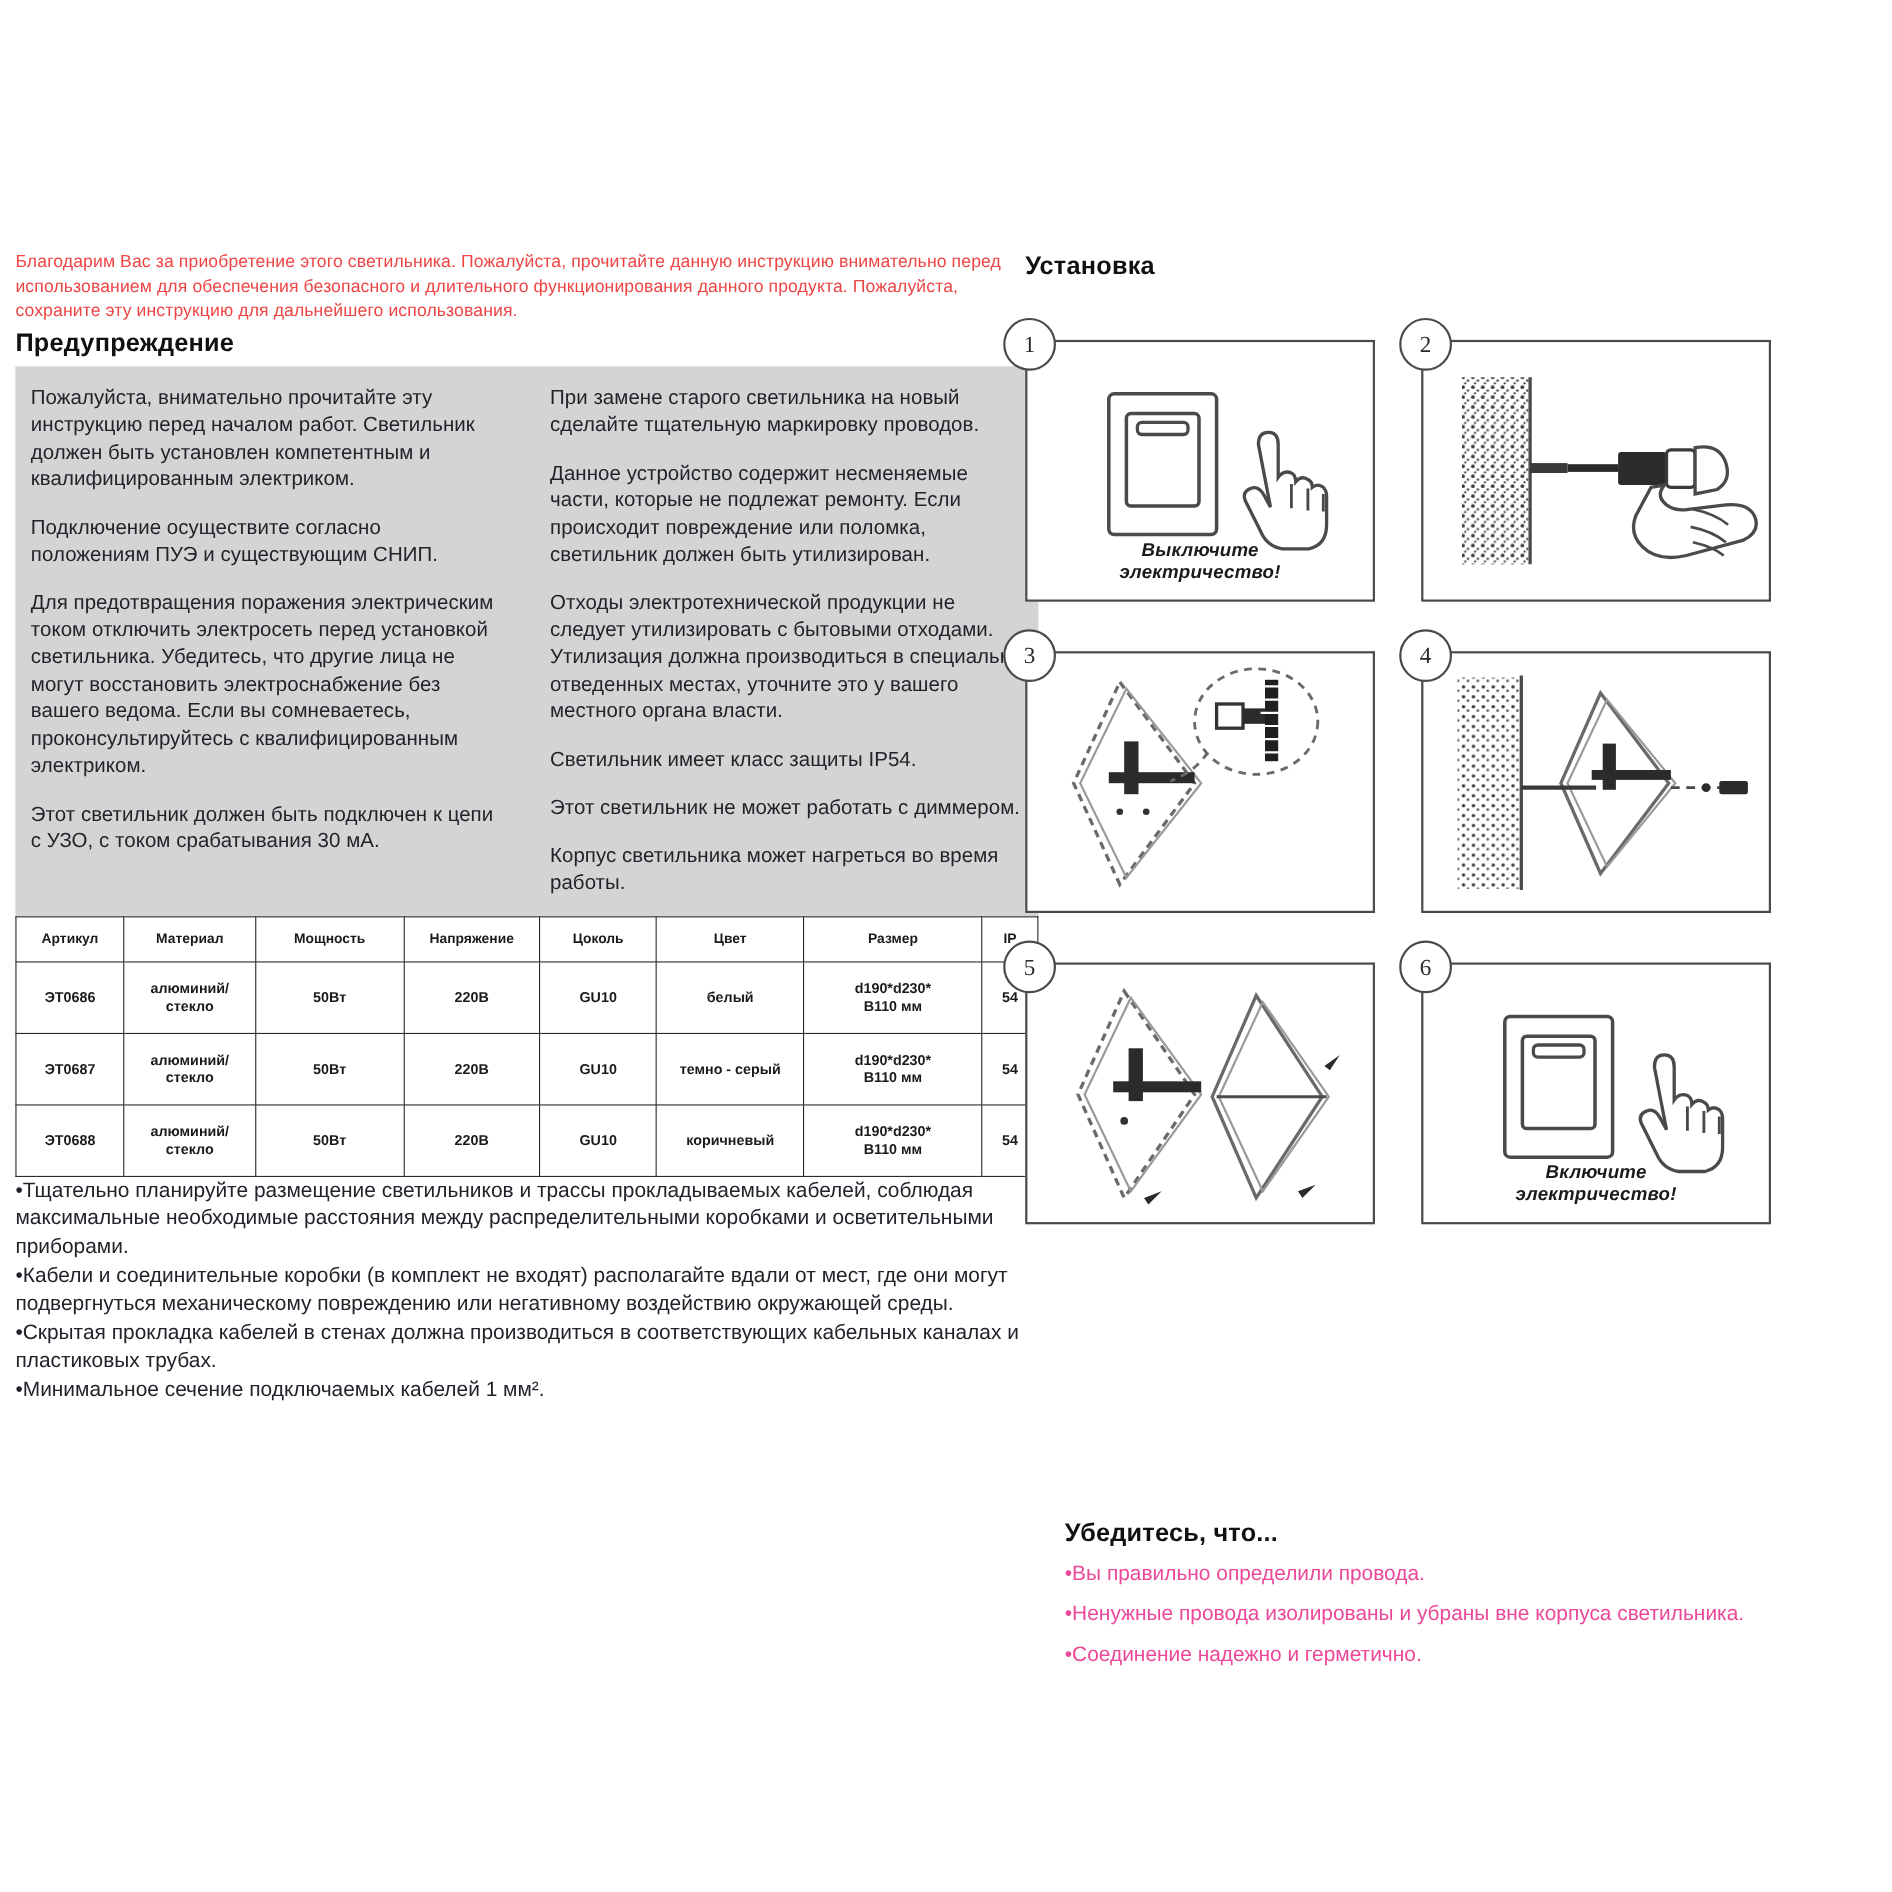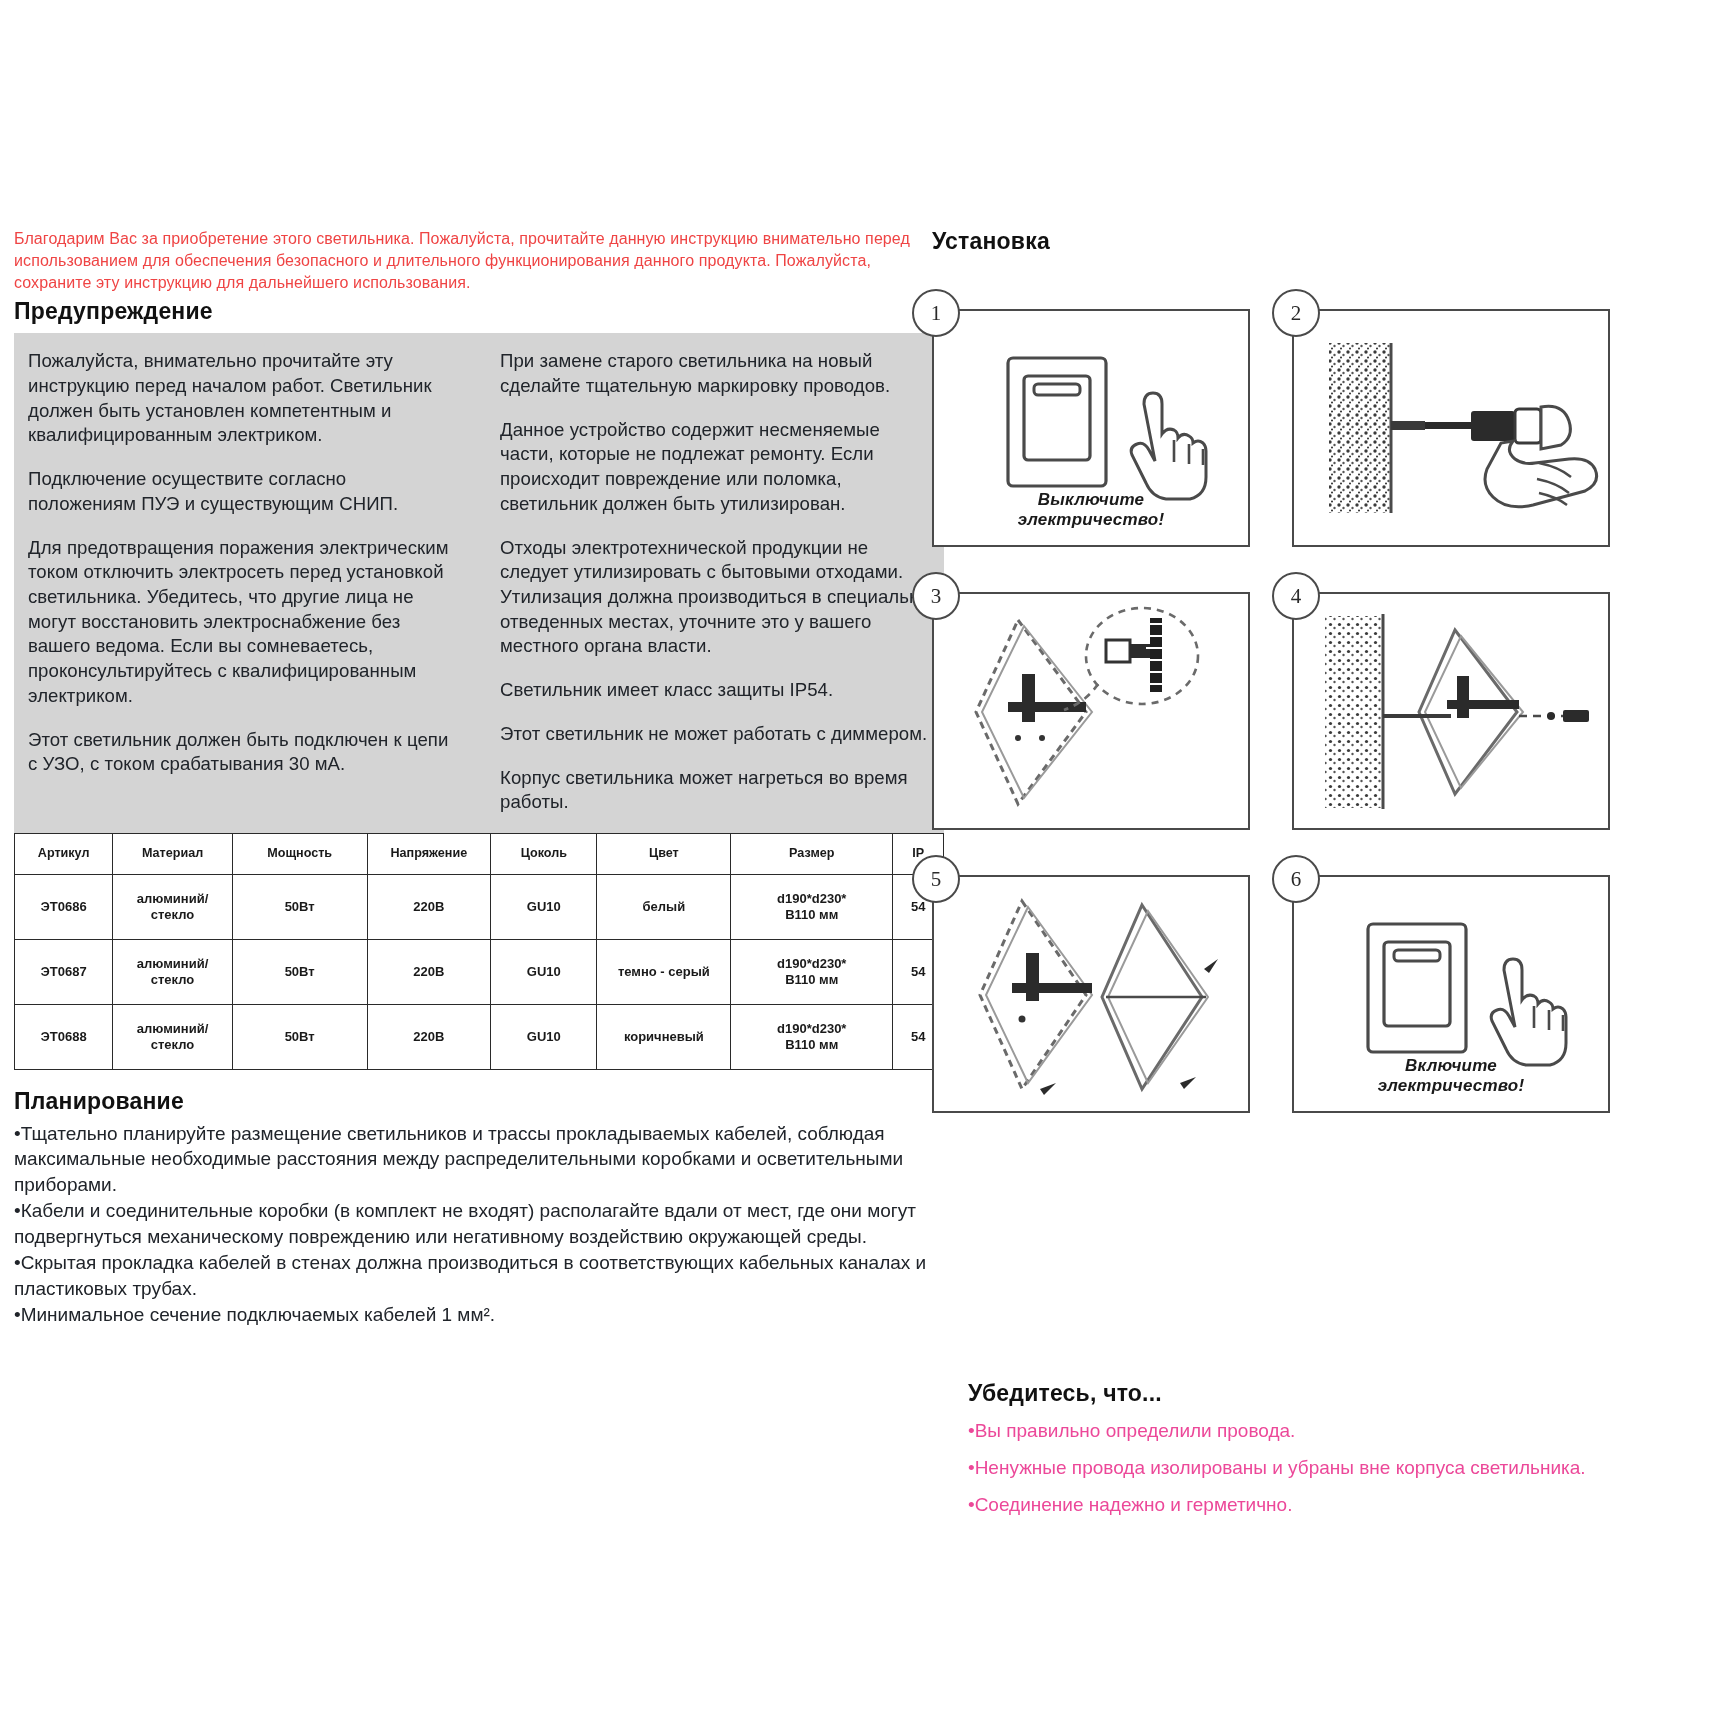--- a/index.html
+++ b/index.html
@@ -271,21 +271,20 @@
             <td class="two-line">
               <span>d190*d230*</span>
               <span>В110 мм</span>
             </td>
             <td>54</td>
           </tr>
         </tbody>
       </table>
     </div>
 
-    <h2 class="h-plan">Планирование</h2>
     <ul class="plan-list">
       <li>•Тщательно планируйте размещение светильников и трассы прокладываемых кабелей, соблюдая максимальные необходимые расстояния между распределительными коробками и осветительными приборами.</li>
       <li>•Кабели и соединительные коробки (в комплект не входят) располагайте вдали от мест, где они могут подвергнуться механическому повреждению или негативному воздействию окружающей среды.</li>
       <li>•Скрытая прокладка кабелей в стенах должна производиться в соответствующих кабельных каналах и пластиковых трубах.</li>
       <li>•Минимальное сечение подключаемых кабелей 1 мм².</li>
     </ul>
   </div>
 
   <div class="right-col">
     <h2 class="h-install">Установка</h2>

